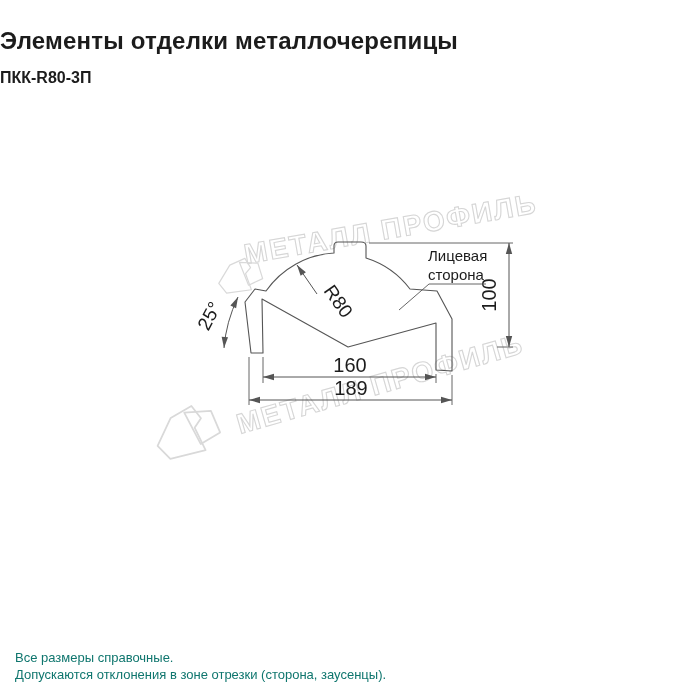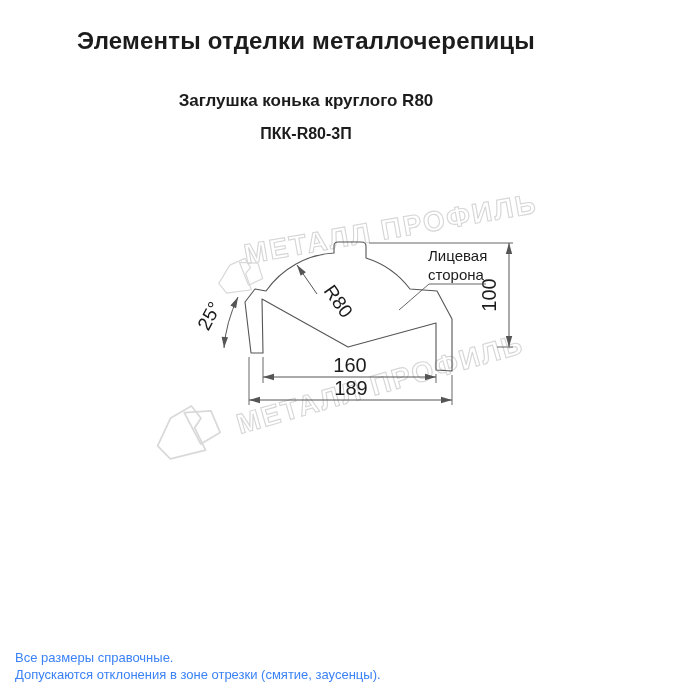--- a/index.html
+++ b/index.html
@@ -1,40 +1,39 @@
 <!DOCTYPE html>
 <html><head>
 <meta charset="utf-8">
 <style>
   html,body{margin:0;padding:0;background:#ffffff;}
   body{width:700px;height:700px;position:relative;overflow:hidden;
        font-family:"Liberation Sans", sans-serif;color:#1c1c1c;}
-  .header{position:absolute;top:0;left:0;width:612px;text-align:center;}
+  .header{position:absolute;top:0;left:0;width:612px;}
   .title{margin-top:27px;font-size:24px;font-weight:bold;letter-spacing:0.2px;}
   .subtitle{margin-top:36px;font-size:17px;font-weight:bold;}
   .part-code{margin-top:14px;font-size:16px;font-weight:bold;}
   svg.drawing{position:absolute;left:0;top:0;}
   .outline{fill:none;stroke:#555555;stroke-width:1.1;stroke-linejoin:round;}
   .dim-line{fill:none;stroke:#555555;stroke-width:1;}
   .ext-line{fill:none;stroke:#555555;stroke-width:0.9;}
   .leader{fill:none;stroke:#555555;stroke-width:0.9;}
   .dim-text{fill:#1c1c1c;font-size:20px;font-family:"Liberation Sans",sans-serif;}
   .small-text{fill:#1c1c1c;font-size:15px;font-family:"Liberation Sans",sans-serif;}
   .ann-text{fill:#1c1c1c;font-size:19px;font-family:"Liberation Sans",sans-serif;}
   .wm-text{fill:none;stroke:#d6d6d6;stroke-width:1.1;font-weight:bold;
            font-size:28px;letter-spacing:2px;font-family:"Liberation Sans",sans-serif;}
   .wm-shape{fill:none;stroke:#d9d9d9;stroke-width:1.2;stroke-linejoin:round;}
-  .footer{position:absolute;left:15px;top:649px;font-size:13px;line-height:17px;color:#3b82f6;}
+  .footer{position:absolute;left:15px;top:649px;font-size:13px;line-height:17px;color:#0f766e;}
 </style>
 </head>
 <body>
 
 <div class="header">
   <div class="title">Элементы отделки металлочерепицы</div>
-  <div class="subtitle">Заглушка конька круглого R80</div>
   <div class="part-code">ПКК-R80-3П</div>
 </div>
 
 <svg class="drawing" width="700" height="700" viewBox="0 0 700 700" xmlns="http://www.w3.org/2000/svg">
   <defs>
     <marker id="arrL" markerWidth="14" markerHeight="10" refX="0" refY="0" orient="auto" markerUnits="userSpaceOnUse" viewBox="-1 -5 14 10">
       <path d="M0,0 L11,3.2 L11,-3.2 Z" fill="#555555"></path>
     </marker>
     <marker id="arrR" markerWidth="14" markerHeight="10" refX="11" refY="0" orient="auto" markerUnits="userSpaceOnUse" viewBox="-1 -5 14 10">
       <path d="M11,0 L0,3.2 L0,-3.2 Z" fill="#555555"></path>
@@ -96,14 +95,14 @@
 
   <g>
     <text class="small-text" x="428" y="261">Лицевая</text>
     <text class="small-text" x="428" y="280">сторона</text>
     <path class="leader" d="M486,284 L429,284 L399,310"></path>
   </g>
 </svg>
 
 <div class="footer">
   <div>Все размеры справочные.</div>
-  <div>Допускаются отклонения в зоне отрезки (смятие, заусенцы).</div>
+  <div>Допускаются отклонения в зоне отрезки (сторона, заусенцы).</div>
 </div>
 
 </body></html>

